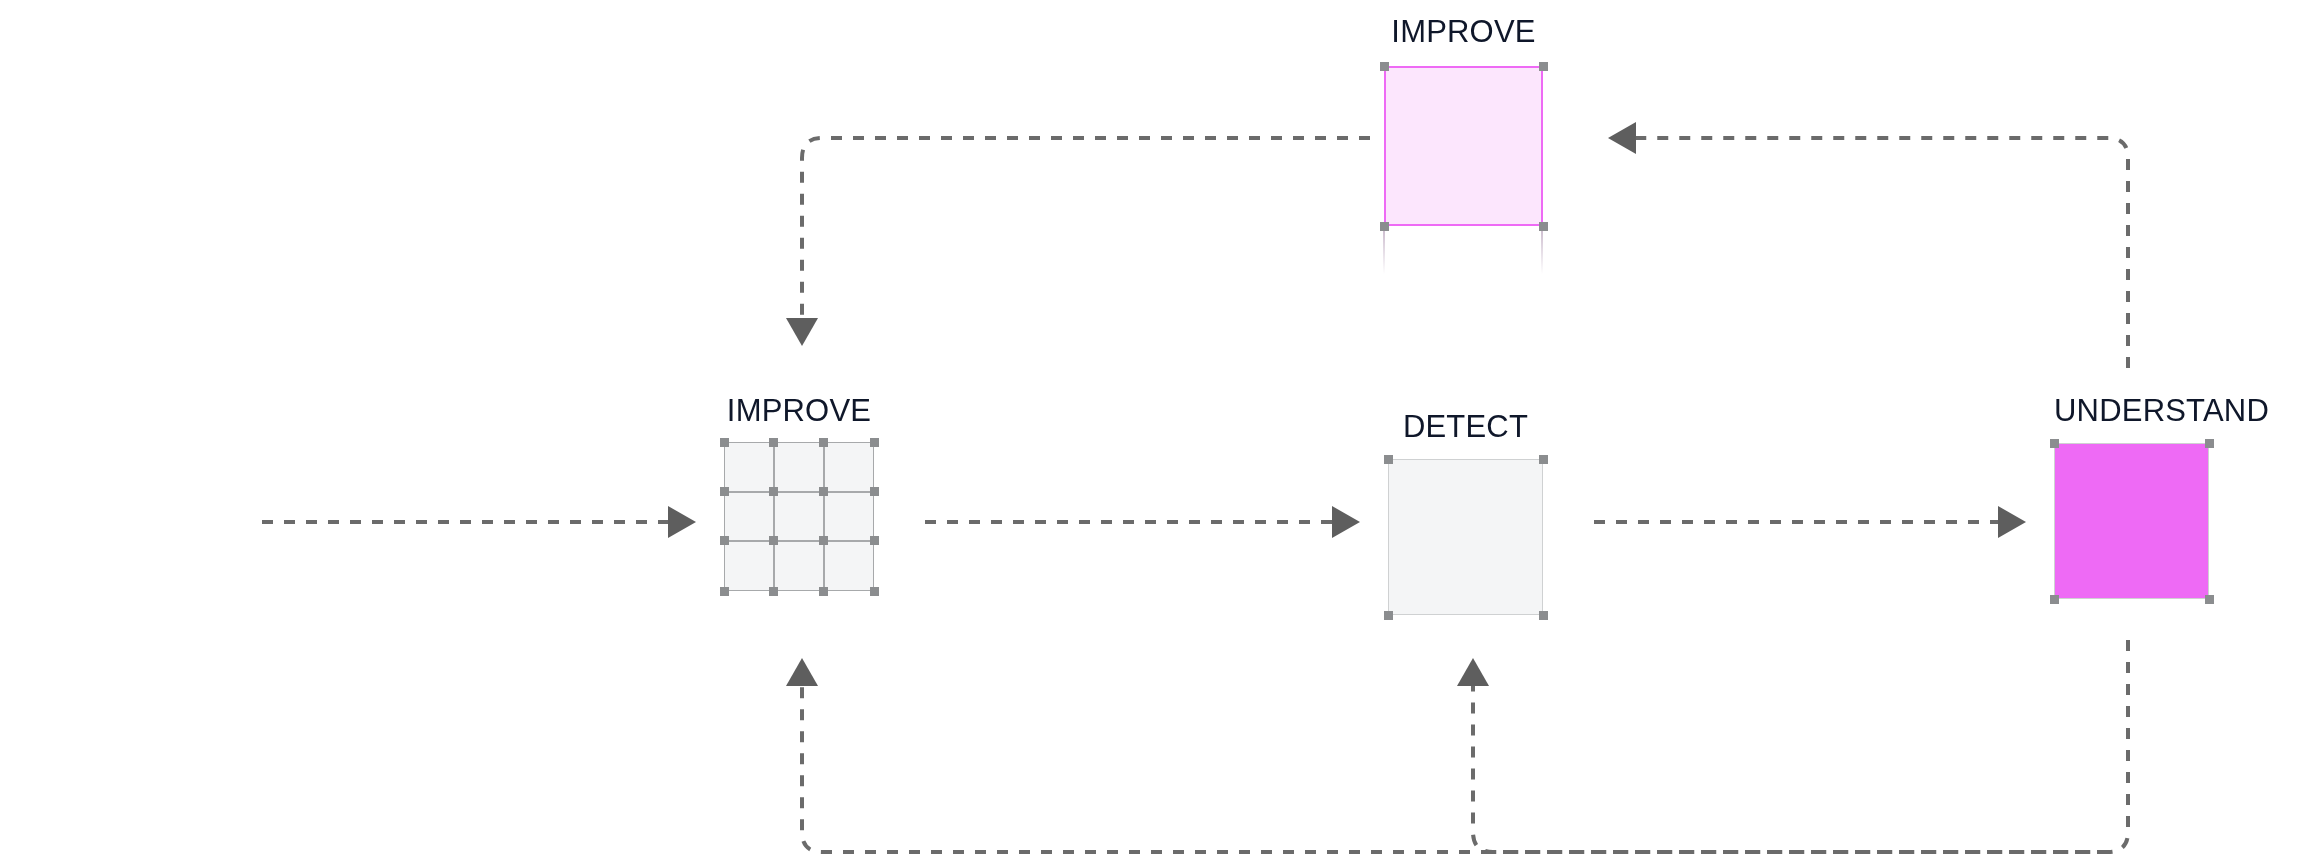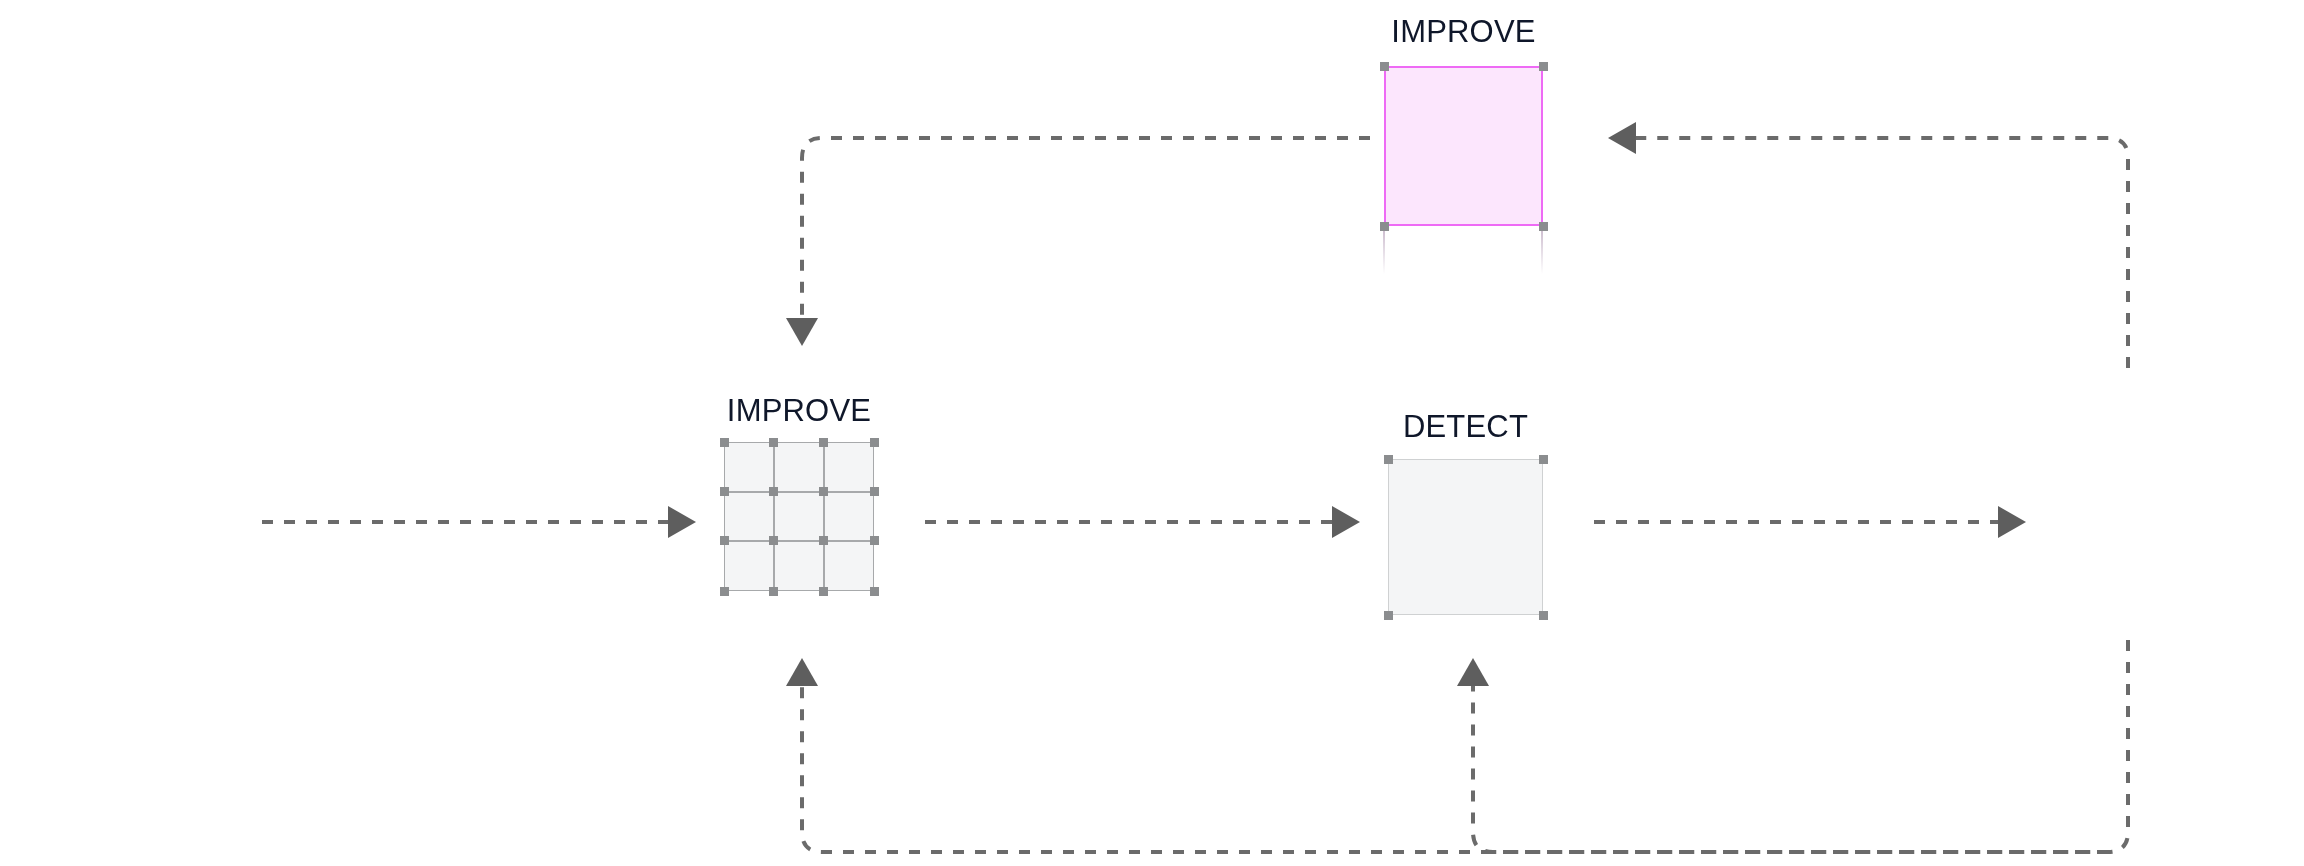--- a/index.html
+++ b/index.html
@@ -169,20 +169,28 @@
 
   <div class="node" style="left:1388px; top:443px; width:155px; height:156px;margin-top:16px;">
     <div class="node-label" style="top:-48px;">DETECT</div>
     <div class="shape shape-plain" style="left:0; top:0; width:155px; height:156px;"></div>
     <div class="handle" style="left:0px;   top:0px;"></div>
     <div class="handle" style="left:155px; top:0px;"></div>
     <div class="handle" style="left:0px;   top:156px;"></div>
     <div class="handle" style="left:155px; top:156px;"></div>
   </div>
 
+  <div class="node" style="left:2054px; top:443px; width:155px; height:156px;">
+    <div class="node-label" style="top:-48px;">UNDERSTAND</div>
+    <div class="shape shape-solid" style="left:0; top:0; width:155px; height:156px;"></div>
+    <div class="handle" style="left:0px;   top:0px;"></div>
+    <div class="handle" style="left:155px; top:0px;"></div>
+    <div class="handle" style="left:0px;   top:156px;"></div>
+    <div class="handle" style="left:155px; top:156px;"></div>
+  </div>
 
   <div class="node" style="left:1384px; top:66px; width:159px; height:160px;">
     <div class="node-label" style="top:-50px;">IMPROVE</div>
     <div class="ghost-line" style="left:-1px; top:160px; height:48px;"></div>
     <div class="ghost-line" style="left:157px; top:160px; height:48px;"></div>
     <div class="shape shape-pale" style="left:0; top:0; width:159px; height:160px;"></div>
     <div class="handle" style="left:0px;   top:0px;"></div>
     <div class="handle" style="left:159px; top:0px;"></div>
     <div class="handle" style="left:0px;   top:160px;"></div>
     <div class="handle" style="left:159px; top:160px;"></div>

